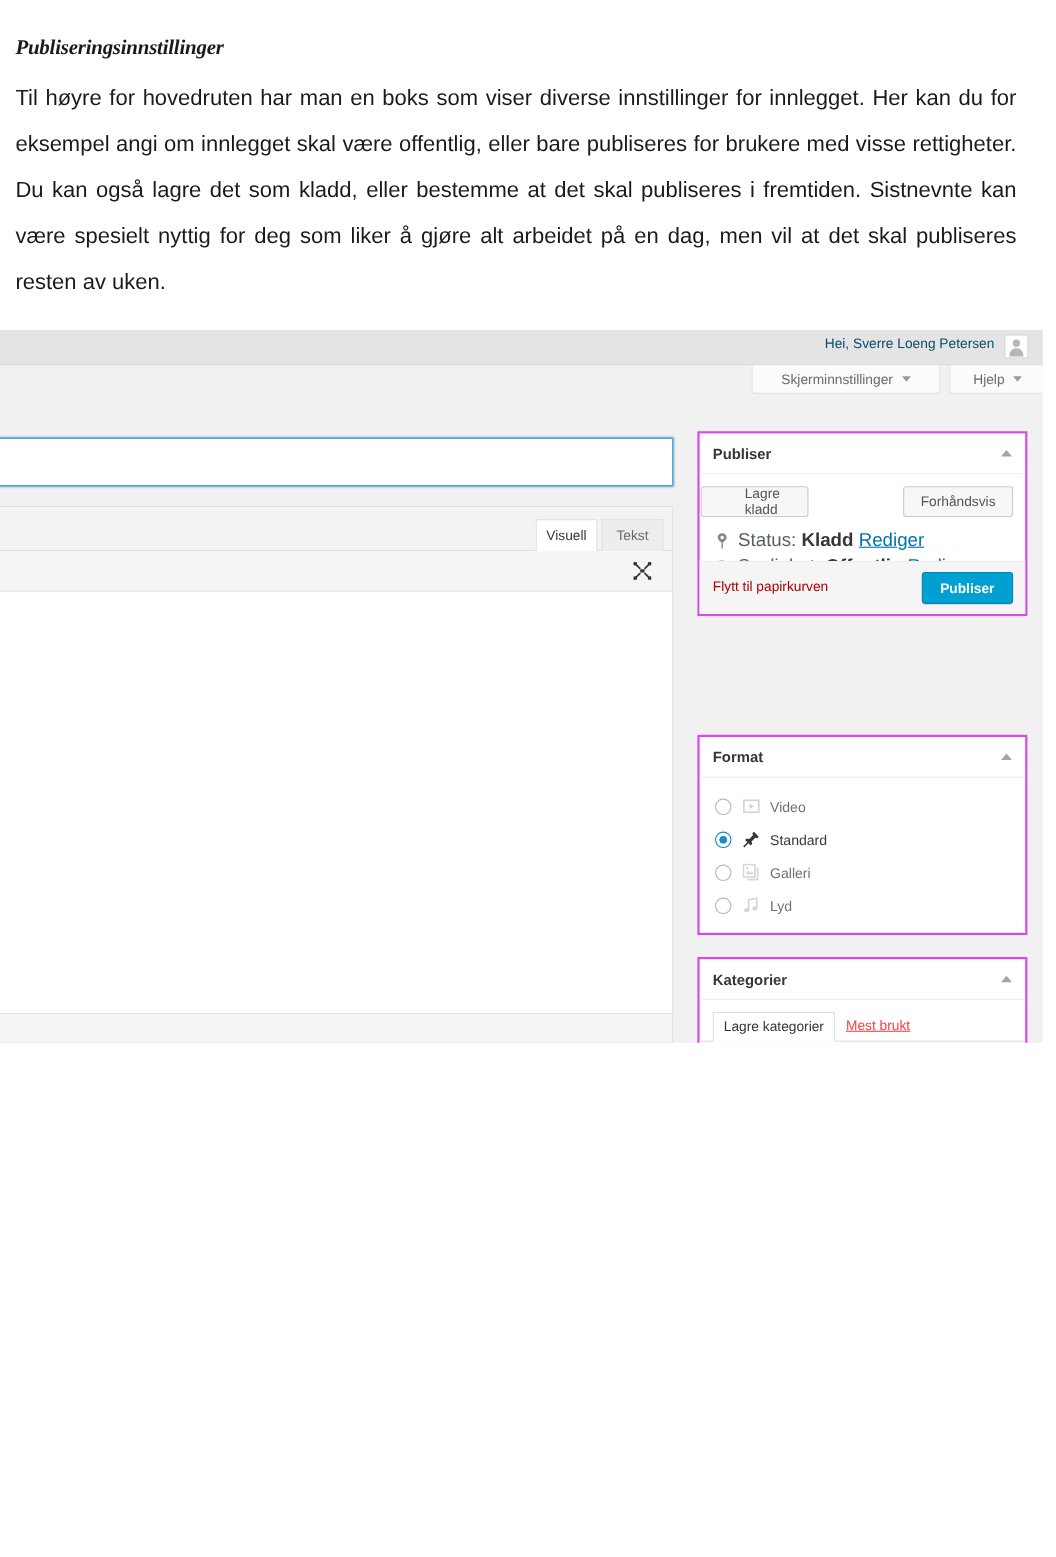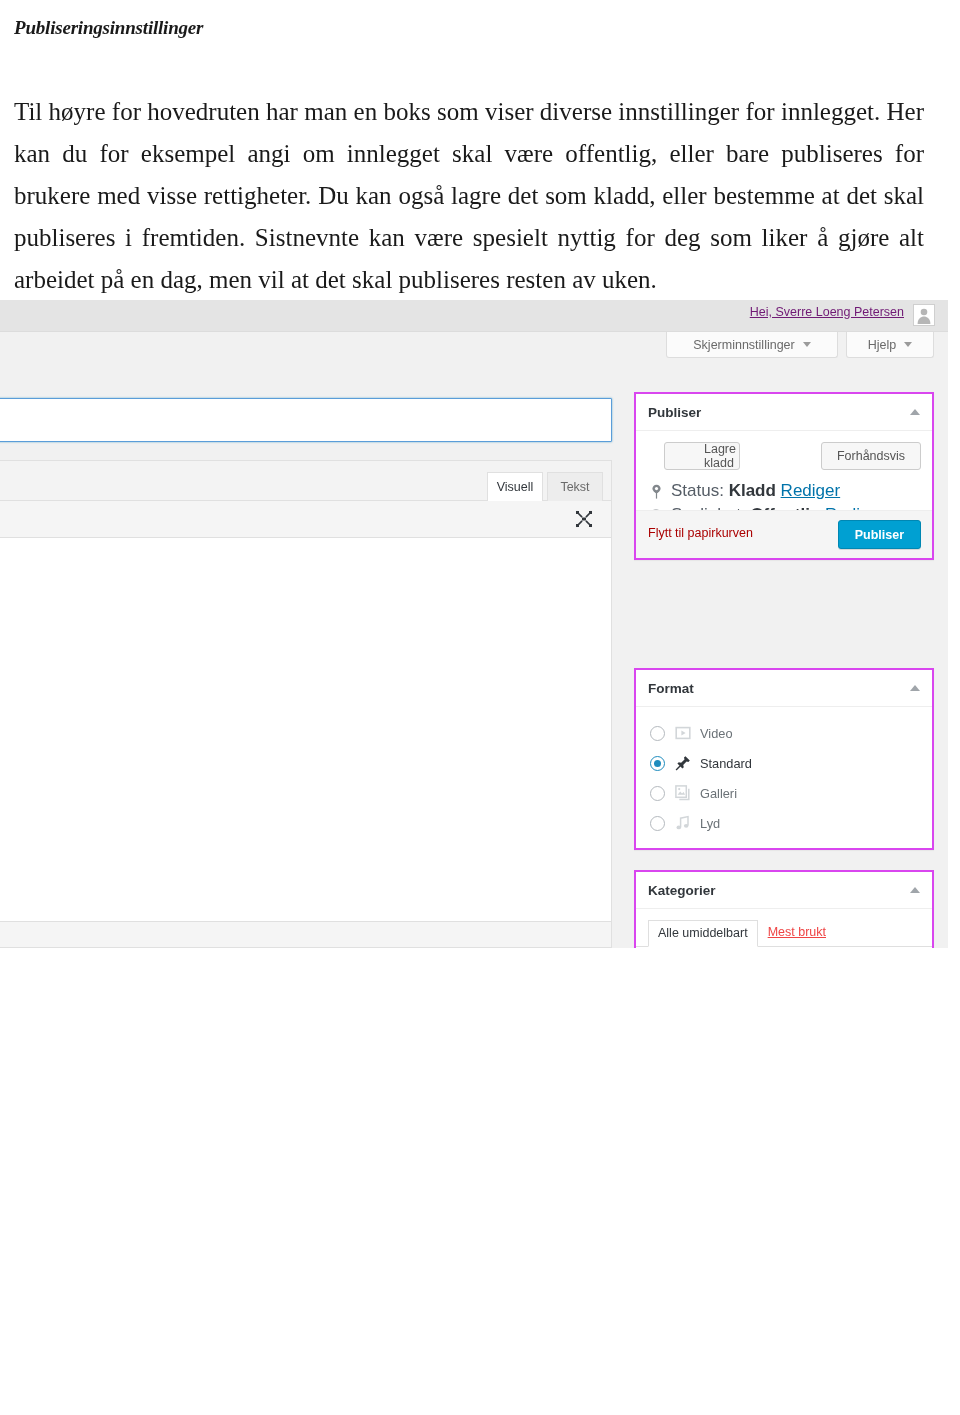--- a/index.html
+++ b/index.html
@@ -12,35 +12,35 @@
     height: 1415px;
     position: relative;
     font-family: "Liberation Serif", serif;
     overflow: hidden;
   }
 
   
   .doc-heading {
     position: absolute;
     left: 14px;
-    top: 4px;
+    top: 20px;
     font-family: "Liberation Serif", serif;
     font-weight: bold;
     font-style: italic;
     font-size: 19px;
     color: #1a1a1a;
     letter-spacing: -0.2px;
   }
   .doc-body {
     position: absolute;
     left: 14px;
-    top: 66px;
+    top: 48px;
     width: 910px;
-    font-family: Liberation Serif, serif;
-    font-size: 25px;
+    font-family: Liberation Sans, sans-serif;
+    font-size: 20px;
     line-height: 42px;
     color: #1a1a1a;
     text-align: justify;
     text-justify: inter-word;
   }
 
   
   .shot {
     position: absolute;
     left: 0px;
@@ -57,23 +57,22 @@
     width: 948px; height: 31px;
     background: #e4e4e4;
     border-bottom: 1px solid #dcdcdc;
   }
   .greeting {
     position: absolute;
     right: 44px;
     top: 5px;
     font-family: "Liberation Sans", sans-serif;
     font-size: 12.5px;
-    color: #701a75;
+    color: #0c4a6e;
     white-space: nowrap;
-    text-decoration: underline;
   }
   .avatar {
     position: absolute;
     right: 13px;
     top: 4px;
     width: 22px; height: 22px;
     background: #ffffff;
     border: 1px solid #cfcfcf;
     box-sizing: border-box;
   }
@@ -88,20 +87,21 @@
     border-top: none;
     box-sizing: border-box;
     font-family: "Liberation Sans", sans-serif;
     font-size: 12.5px;
     color: #6a6a6a;
     display: flex;
     align-items: center;
     justify-content: center;
     gap: 8px;
     border-radius: 0 0 3px 3px;
+    margin-left: 17px;
   }
   .topbtn .caret {
     width: 0; height: 0;
     border-left: 4px solid transparent;
     border-right: 4px solid transparent;
     border-top: 5px solid #9b9b9b;
   }
   #btn-screen-options { left: 666px; top: 32px; width: 172px; }
   #btn-help { left: 846px; top: 32px; width: 88px; justify-content: center; }
 
@@ -244,21 +244,21 @@
     border-radius: 3px;
     box-sizing: border-box;
     font-family: "Liberation Sans", sans-serif;
     font-size: 12.5px;
     color: #555555;
     display: flex;
     align-items: center;
     justify-content: center;
     cursor: pointer;
   }
-  #btn-save-draft { left: 28px; width: 76px; padding-left: 39px; }
+  #btn-save-draft { left: 1px; width: 98px; padding-left: 39px; }
   #btn-preview { right: 11px; width: 100px; }
 
   .pub-row {
     position: relative;
     display: flex;
     align-items: center;
     gap: 7px;
     padding: 0 12px;
     height: 24px;
     font-family: "Liberation Sans", sans-serif;
@@ -562,18 +562,18 @@
 
     </div>
   </div>
 
   <div class="metabox" id="box-categories">
     <div class="mb-header">
       <span class="mb-title">Kategorier</span>
       <span class="mb-toggle"></span>
     </div>
     <div class="cat-tabs">
-      <span class="cat-tab" id="cattab-all">Alle umiddelbart</span>
+      <span class="cat-tab" id="cattab-all">Lagre kategorier</span>
       <span class="cat-tab" id="cattab-most">Mest brukt</span>
     </div>
   </div>
 
 </div>
 
 </body></html>

